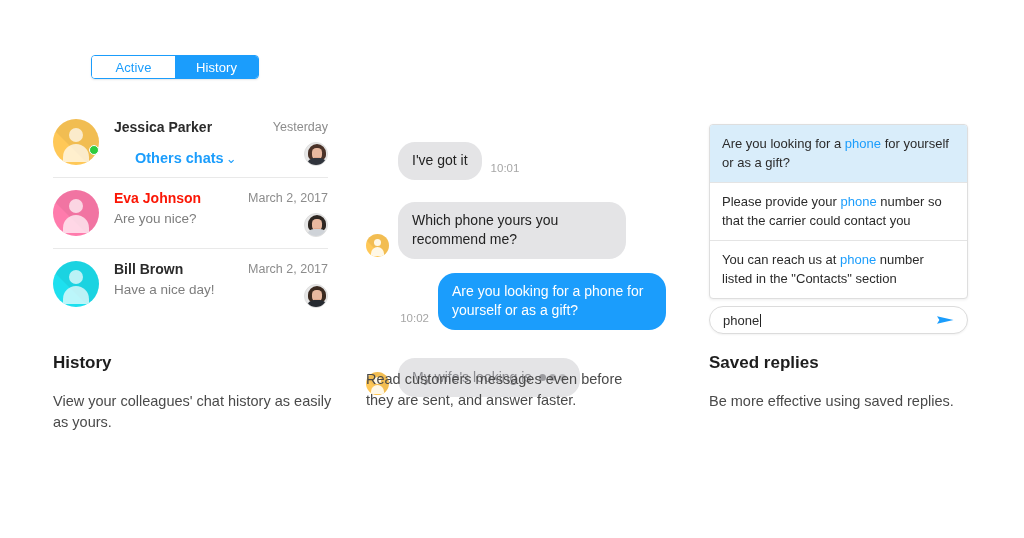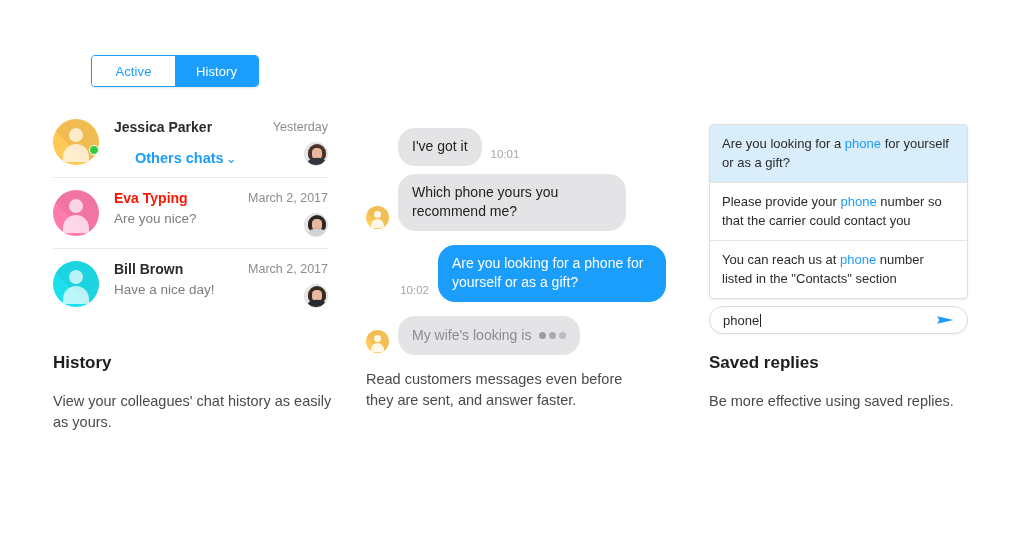--- a/index.html
+++ b/index.html
@@ -14,21 +14,21 @@
 
   
   .col1 { position: absolute; left: 53px; top: 55px; width: 285px; }
 
   .toggle {
     position: absolute; left: 38px; top: 0;
     display: flex;
     border: 1px solid #1b9dfc;
     border-radius: 4px;
     overflow: hidden;
-    height: 32px;
+    height: 24px;
     box-shadow: 0 1px 2px rgba(0,0,0,.10);
   }
   .toggle .seg {
     width: 83px; height: 100%;
     display: flex; align-items: center; justify-content: center;
     font-size: 13px; letter-spacing: .1px;
     background: #ffffff; color: #1b9dfc;
     cursor: pointer; user-select: none;
   }
   .toggle .seg.active { background: #1b9dfc; color: #ffffff; }
@@ -115,21 +115,21 @@
   .mini-av .head { position:absolute; left:50%; top:20%; width:7px; height:7px; margin-left:-3.5px; border-radius:50%; background:#fff8e6; }
   .mini-av .torso{ position:absolute; left:50%; top:55%; width:13px; height:9px; margin-left:-6.5px; border-radius:7px 7px 0 0; background:#fff8e6; }
   .spacer23 { flex: 0 0 auto; width: 32px; }
 
   .bubble {
     max-width: 228px;
     padding: 9px 14px 10px 14px;
     border-radius: 17px;
     font-size: 14px; line-height: 19px;
   }
-  .bubble.in  { background: #e4e4e6; color: #232323; }
+  .bubble.in  { background: #e4e4e6; color: #232323; margin-top: 14px; }
   .bubble.out { background: #1b9dfc; color: #ffffff; }
   .bubble.typing { color: #8b8b90; }
   .time { font-size: 11.5px; color: #a6a6a6; margin: 0 16px 6px 9px; white-space: nowrap; }
   .time.left { margin: 8px 9px 6px 0; }
   .tdots { display: inline-block; margin-left: 5px; vertical-align: 1px; }
   .tdots i { display:inline-block; width:7px; height:7px; border-radius:50%; background:#9b9b9f; margin-left:3px; }
   .tdots i:nth-child(2){ opacity:.78; }
   .tdots i:nth-child(3){ opacity:.55; }
 
   
@@ -217,21 +217,21 @@
         </div>
       </div>
 
       <div class="chatrow">
         <div class="av" style="background:#ff7bac">
           <div class="shade"></div>
             <div class="head"></div>
             <div class="torso"></div>
         </div>
         <div class="chatmeta">
-          <div class="cname unread">Eva Typing</div>
+          <div class="cname unread">Eva Johnson</div>
           <div class="cmsg">Are you nice?</div>
         </div>
         <div class="chatright">
           <div class="ctime">March 2, 2017</div>
           <div class="thumb">
             <div class="hair" style="background:#2e2722"></div>
               <div class="face"></div>
               <div class="neck"></div>
               <div class="shirt" style="background:#cfd3d8"></div>
           </div>

